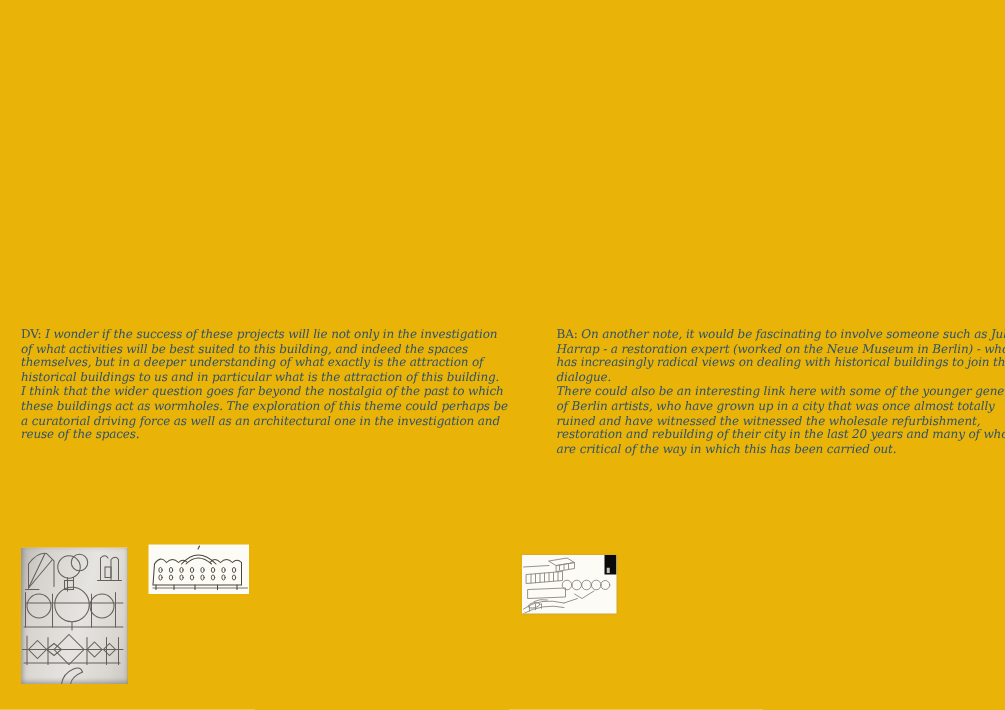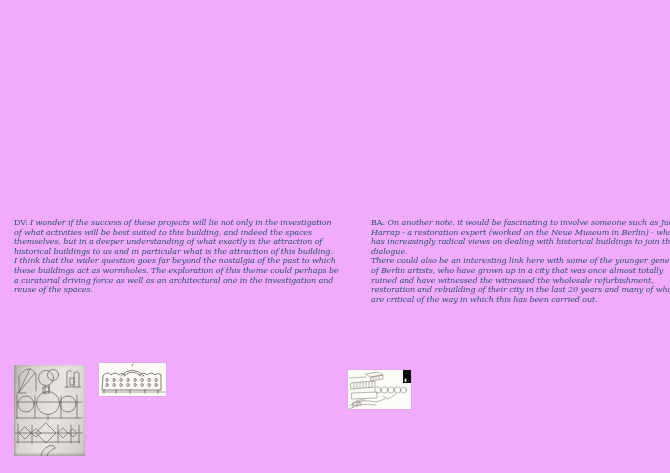--- a/index.html
+++ b/index.html
@@ -1,19 +1,19 @@
 <!DOCTYPE html>
 <html><head>
 <meta charset="utf-8">
 <style>
   html,body{margin:0;padding:0;}
   .page{
     position:relative;
     width:670px;height:473px;
-    background:#f0abfc;
+    background:#eab308;
     overflow:hidden;
     font-family:"DejaVu Serif", serif;
   }
   .dialogue{
     position:absolute;
     font-size:8px;
     line-height:9.6px;
     color:#2e526e;
     letter-spacing:-0.1px;
   }

